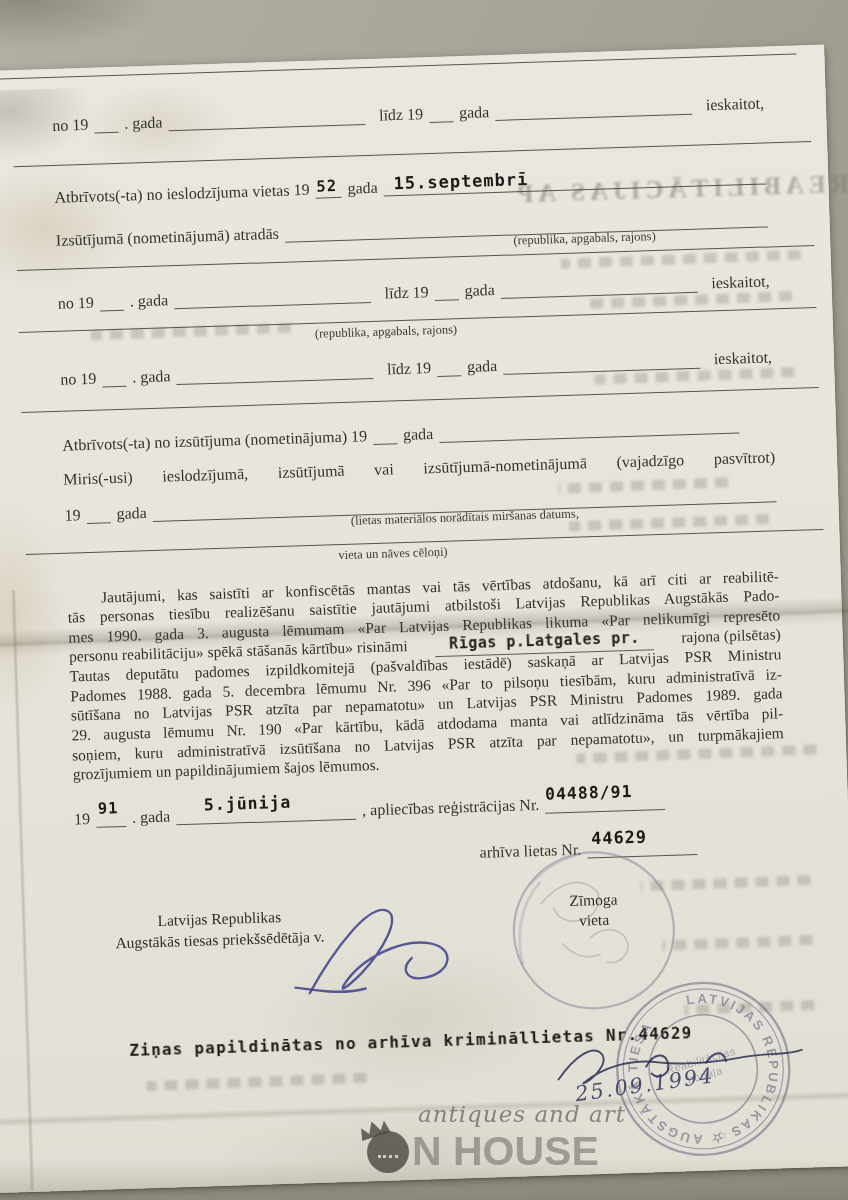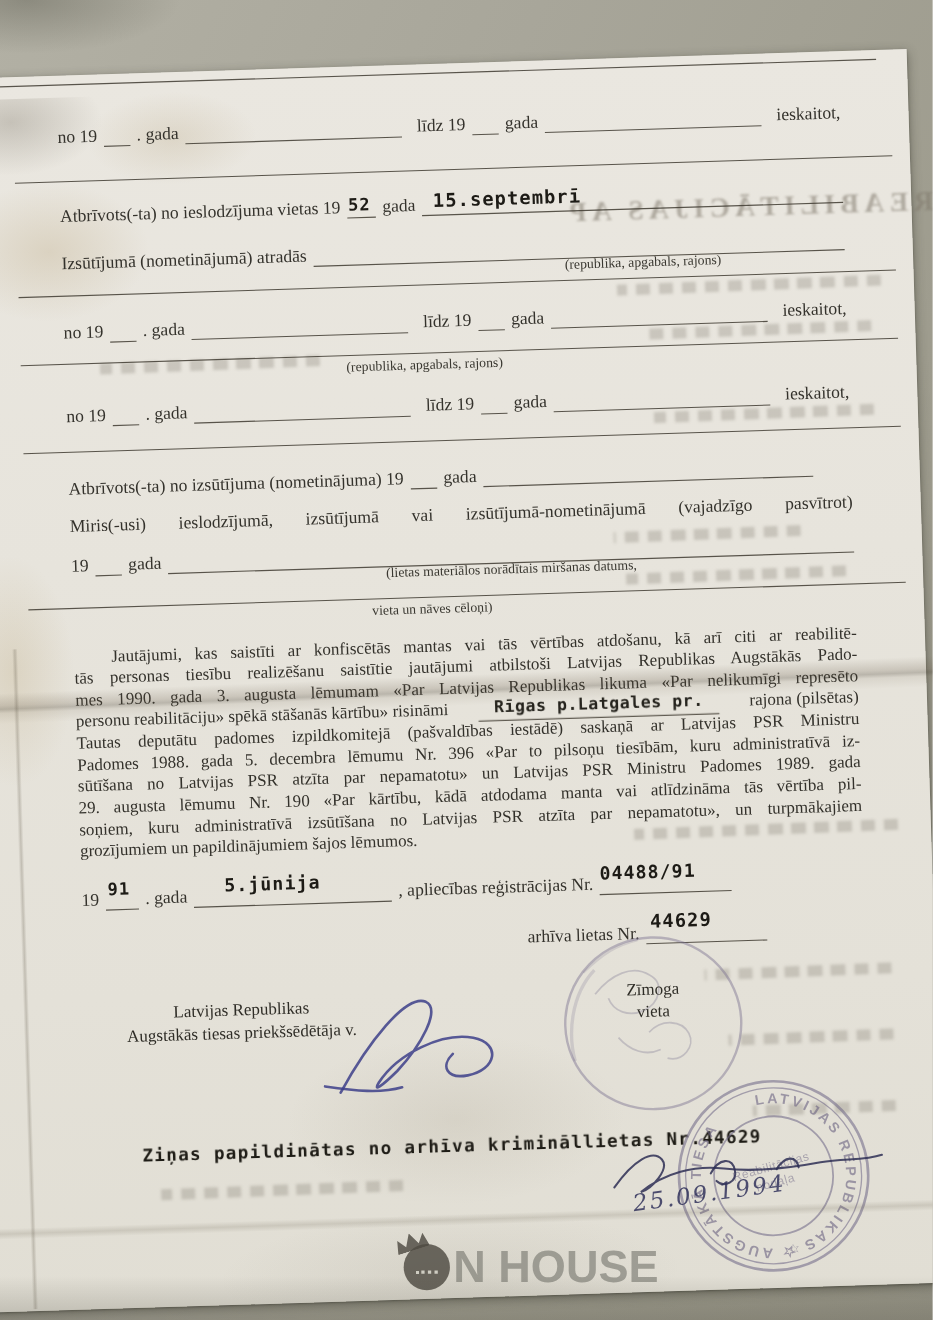--- a/index.html
+++ b/index.html
@@ -297,17 +297,18 @@
         <path d="M160,28 c8,-12 18,-12 20,-1"></path>
       </g>
     </svg>
     <div class="hand-date">25.09.1994</div>
 
     <div class="crease-h1"></div>
     <div class="crease-h2"></div>
     <div class="crease-v"></div>
   </div>
 
+  <div class="wm-tagline">antiques and art</div>
   <div class="wm-row">
     <span class="wm-sphere"></span>
     <span class="wm-big">N HOUSE</span>
   </div>
 </div>
 
 </body></html>

